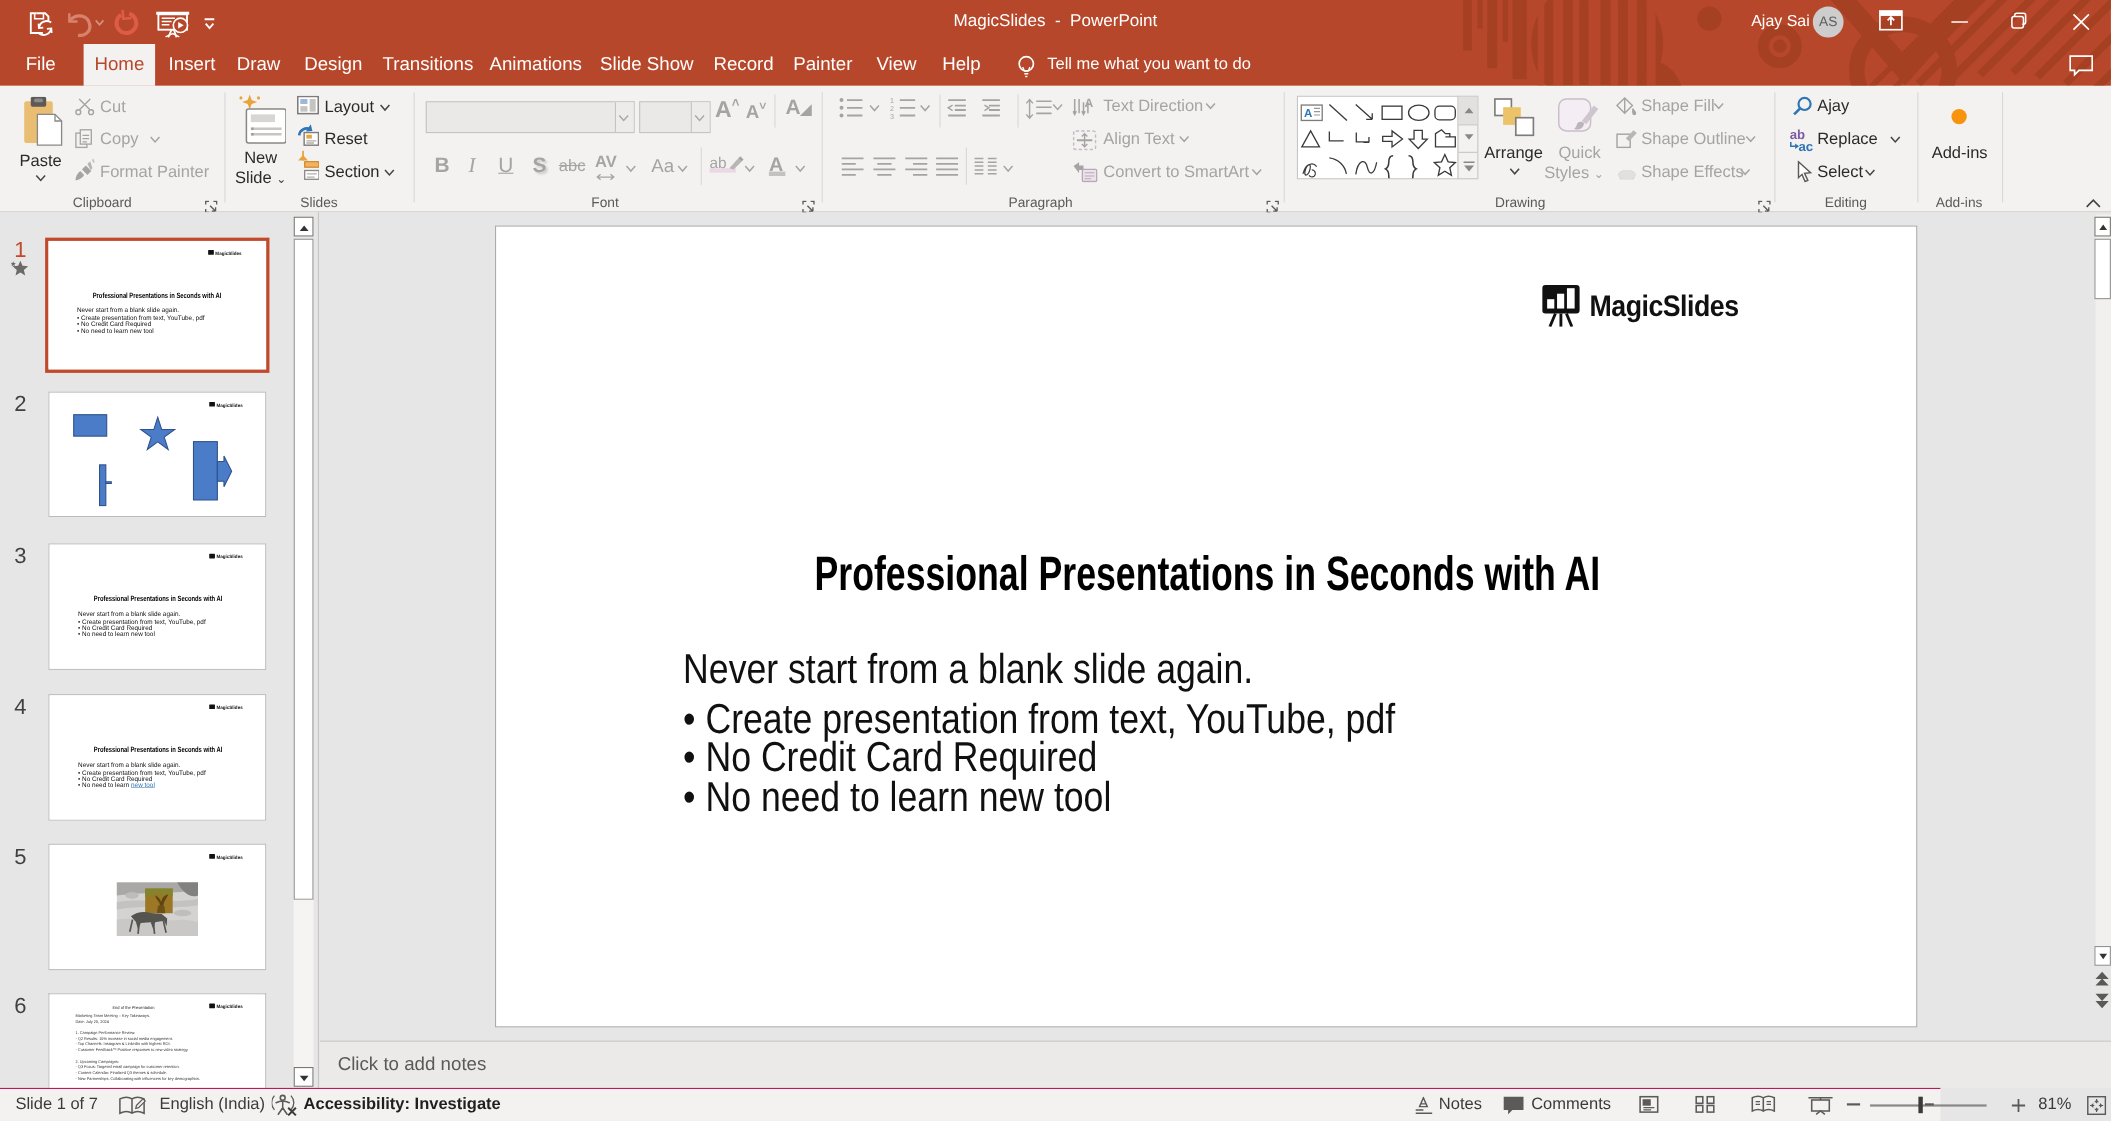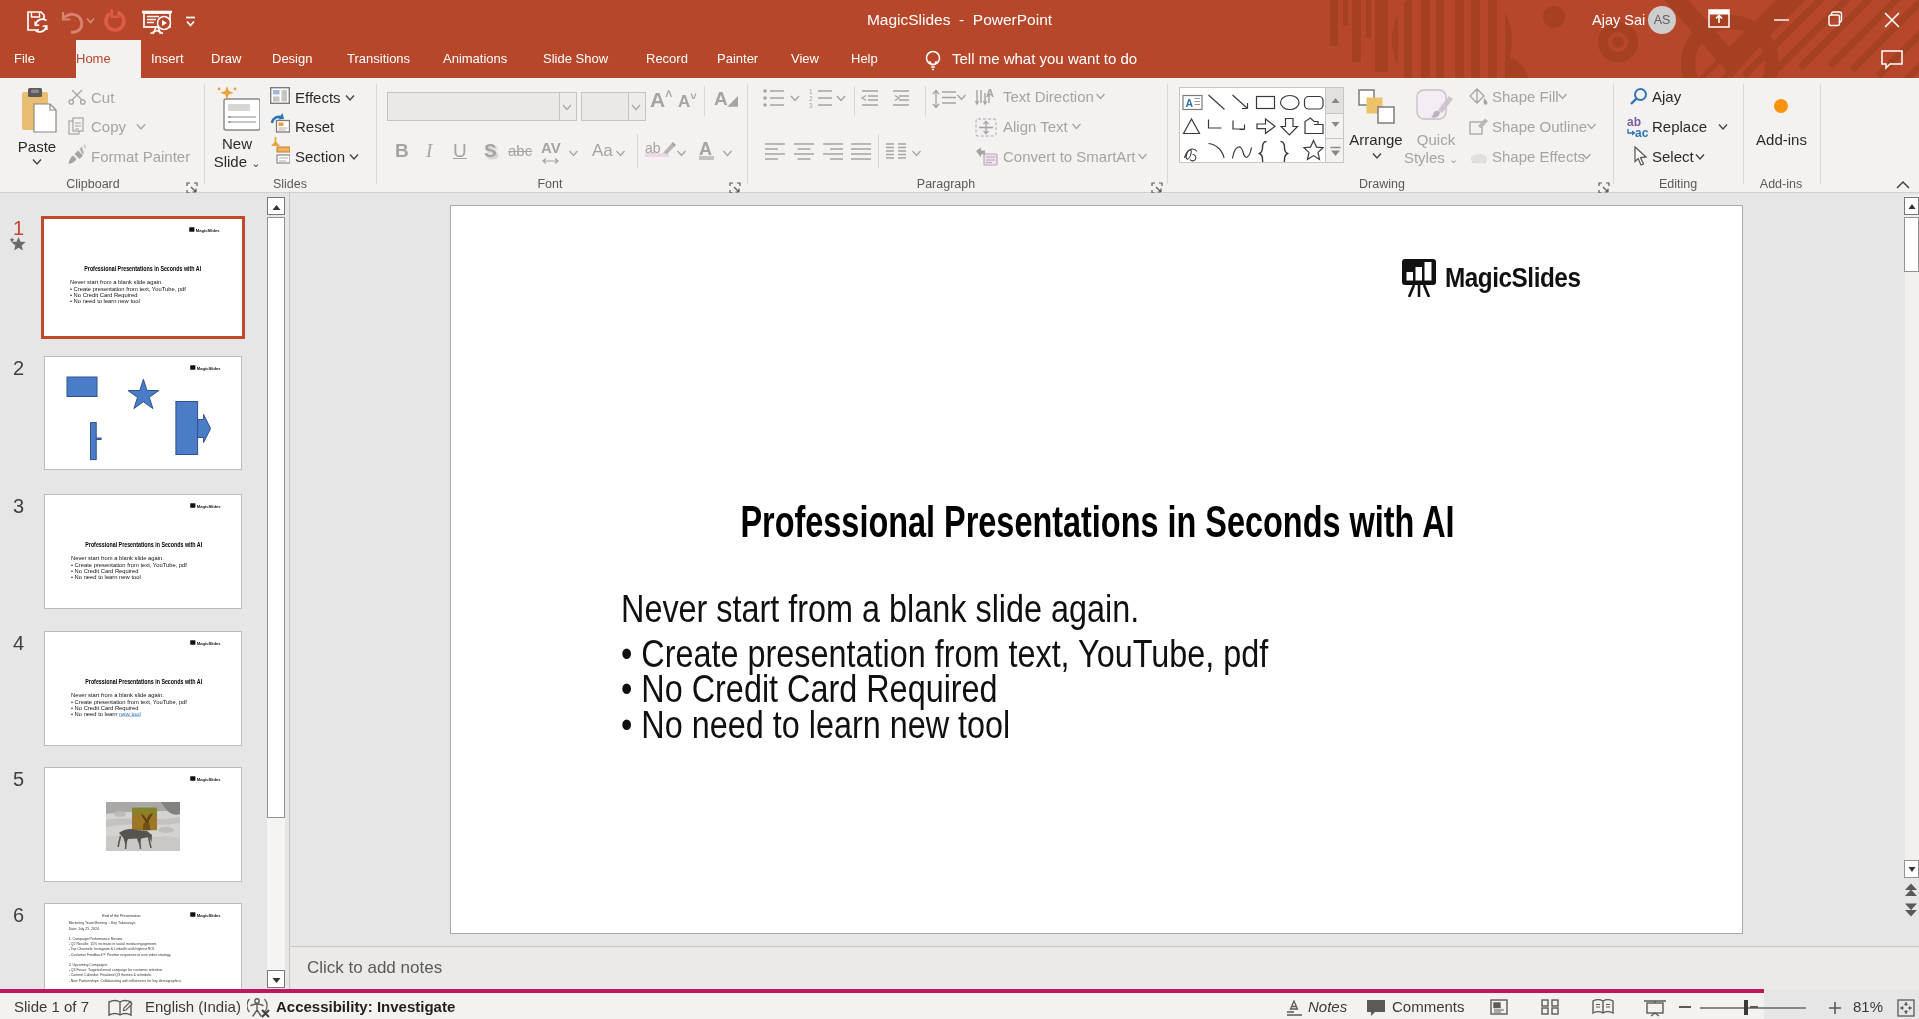--- a/index.html
+++ b/index.html
@@ -2,36 +2,36 @@
 <html><head>
 <meta charset="utf-8">
 <style>
   * { margin:0; padding:0; box-sizing:border-box; }
   html,body { width:1919px; height:1019px; overflow:hidden; }
   body { font-family:"Liberation Sans", sans-serif; position:relative; background:#E6E6E6; }
   .abs { position:absolute; }
   
   #titlebar { position:absolute; left:0; top:0; width:1919px; height:40px; }
   #tabrow { position:absolute; left:0; top:40px; width:1919px; height:38px; }
-  .tab { position:absolute; top:0; height:38px; line-height:37px; color:#fff; font-size:13px; }
+  .tab { position:absolute; top:0; height:38px; line-height:37px; color:#fff; font-size:17px; text-align:center; }
   .tab.active { background:#F3F2F1; color:#B7472A; }
   
   #ribbon { position:absolute; left:0; top:78px; width:1919px; height:115px; background:#F3F2F1; border-bottom:1px solid #D2D0CE; }
   .gdiv { position:absolute; top:6px; height:100px; width:1px; background:#D9D7D5; }
   .glabel { position:absolute; top:99px; font-size:12.5px; color:#5C5A58; width:200px; text-align:center; }
   .launcher { position:absolute; top:104px; width:12px; height:12px; }
   .rtext { font-size:15px; color:#2B2A29; }
   .gray { color:#A6A4A2; }
   
   #main { position:absolute; left:0; top:193px; width:1919px; height:796px; background:#E6E6E6; }
   #panel { position:absolute; left:0; top:0; width:290px; height:796px; background:#E6E6E6; border-right:1px solid #C6C5C4; }
   #slide { position:absolute; left:450px; top:12px; width:1293px; height:729px; background:#fff; border:1px solid #ABABAB; }
   #notes { position:absolute; left:291px; top:753px; width:1628px; height:43px; background:#EBEAE9; border-top:1px solid #C8C6C4; }
   
-  #status { position:absolute; left:0; top:989px; width:1764px; height:30px; background:#F3F2F1; border-top:4px solid #be185d; font-size:15px; color:#3B3A39;padding-left:36px; }
+  #status { position:absolute; left:0; top:989px; width:1764px; height:30px; background:#F3F2F1; border-top:1px solid #be185d; font-size:15px; color:#3B3A39;padding-left:36px; }
   .thumbbox { position:absolute; background:#fff; border:1px solid #BDBBBA; overflow:hidden; }
   .tnum { position:absolute; font-size:20px; color:#404040; }
   .mini { position:absolute; left:0; top:0; width:1295px; height:731px; background:#fff;
           transform:scale(0.1527,0.1579); transform-origin:0 0; }
   .mlogo { position:absolute; left:951px; top:51px; width:300px; height:44px; }
   .mlogo .b { position:absolute; left:0; top:2px; width:34px; height:27px; background:#111; border-radius:3px; }
   .mlogo .t { position:absolute; left:43px; top:5px; font-size:27px; font-weight:bold; color:#111; }
   .mtitle { position:absolute; left:0; top:287px; width:1293px; text-align:center; font-size:44px; font-weight:bold; color:#000; }
   .mtitle span { display:inline-block; transform:scaleX(0.79); white-space:nowrap; }
   .mbody { position:absolute; left:170px; top:378px; font-size:38px; color:#101010; }
@@ -243,21 +243,21 @@
         <path d="M8.5 41 h9 M8.5 43 h7" stroke="#B0AEAC" stroke-width="1.2"></path>
       </g>
       <g>
         <path d="M1 59 l4.5 -5 l4.5 5 Z" fill="#E8A33B"></path>
         <path d="M5.5 59 v-9" stroke="#E8A33B" stroke-width="1.6"></path>
         <rect x="7" y="60" width="13" height="5" fill="#F3B35C" stroke="#C87F28" stroke-width="1"></rect>
         <rect x="7" y="68" width="13" height="8" fill="#fff" stroke="#8A8886" stroke-width="1.2"></rect>
         <path d="M9 71 h9 M9 74 h7" stroke="#B0AEAC" stroke-width="1.1"></path>
       </g>
     </svg>
-    <div class="abs rtext" style="left:295px;top:11px;">Effects</div>
+    <div class="abs rtext" style="left:295px;top:11px;">Layout</div>
     <svg class="abs" style="left:344px;top:16px" width="12" height="8" viewBox="0 0 12 8">
       <path d="M2 1.5 L6 6 L10 1.5" fill="none" stroke="#454442" stroke-width="1.4"></path>
     </svg>
     <div class="abs rtext" style="left:295px;top:40px;">Reset</div>
     <div class="abs rtext" style="left:295px;top:70px;">Section</div>
     <svg class="abs" style="left:348px;top:75px" width="12" height="8" viewBox="0 0 12 8">
       <path d="M2 1.5 L6 6 L10 1.5" fill="none" stroke="#454442" stroke-width="1.4"></path>
     </svg>
     <div class="glabel" style="left:190px;">Slides</div>
     <div class="gdiv" style="left:376px;"></div>
@@ -730,21 +730,21 @@
         <path d="M4 8.5 c4 -2 8 -2 12 0 M10 7 v6 M10 13 l-4 6 M10 13 l4 6" stroke-linecap="round"></path>
         <path d="M17.5 2 a 9.5 9.5 0 0 1 0 13 M2.5 2 a 9.5 9.5 0 0 0 0 13" stroke-width="1.2"></path>
       </g>
       <path d="M15 13 l7 7 M22 13 l-7 7" stroke="#3B3A39" stroke-width="1.8"></path>
     </svg>
     <div class="abs" style="left:276px;top:5px;font-weight:bold;color:#201F1E;">Accessibility: Investigate</div>
     <svg class="abs" style="left:1286px;top:7px" width="17" height="16" viewBox="0 0 17 16">
       <path d="M1 12 L8 12 M1 15 L16 15" stroke="#5C5A58" stroke-width="1.4"></path>
       <path d="M4.5 9 L8 1 L11.5 9 Z M5.6 6.5 h4.8" fill="none" stroke="#5C5A58" stroke-width="1.3"></path>
     </svg>
-    <div class="abs" style="left:1308px;top:5px;font-style:italic;">Notes</div>
+    <div class="abs" style="left:1308px;top:5px;">Notes</div>
     <svg class="abs" style="left:1366px;top:6px" width="20" height="18" viewBox="0 0 20 18">
       <path d="M1 1 h18 v12 h-10 l-4 4 v-4 h-4 Z" fill="#5C5A58"></path>
     </svg>
     <div class="abs" style="left:1392px;top:5px;">Comments</div>
     <svg class="abs" style="left:1490px;top:5px" width="180" height="20" viewBox="0 0 180 20">
       <g fill="none" stroke="#5C5A58" stroke-width="1.4">
         <rect x="1" y="2" width="16" height="14"></rect>
         <rect x="4" y="5" width="6" height="4.5" fill="#5C5A58"></rect>
         <path d="M4 12 h10 M4 14 h7" stroke-width="1.1"></path>
         <g>

